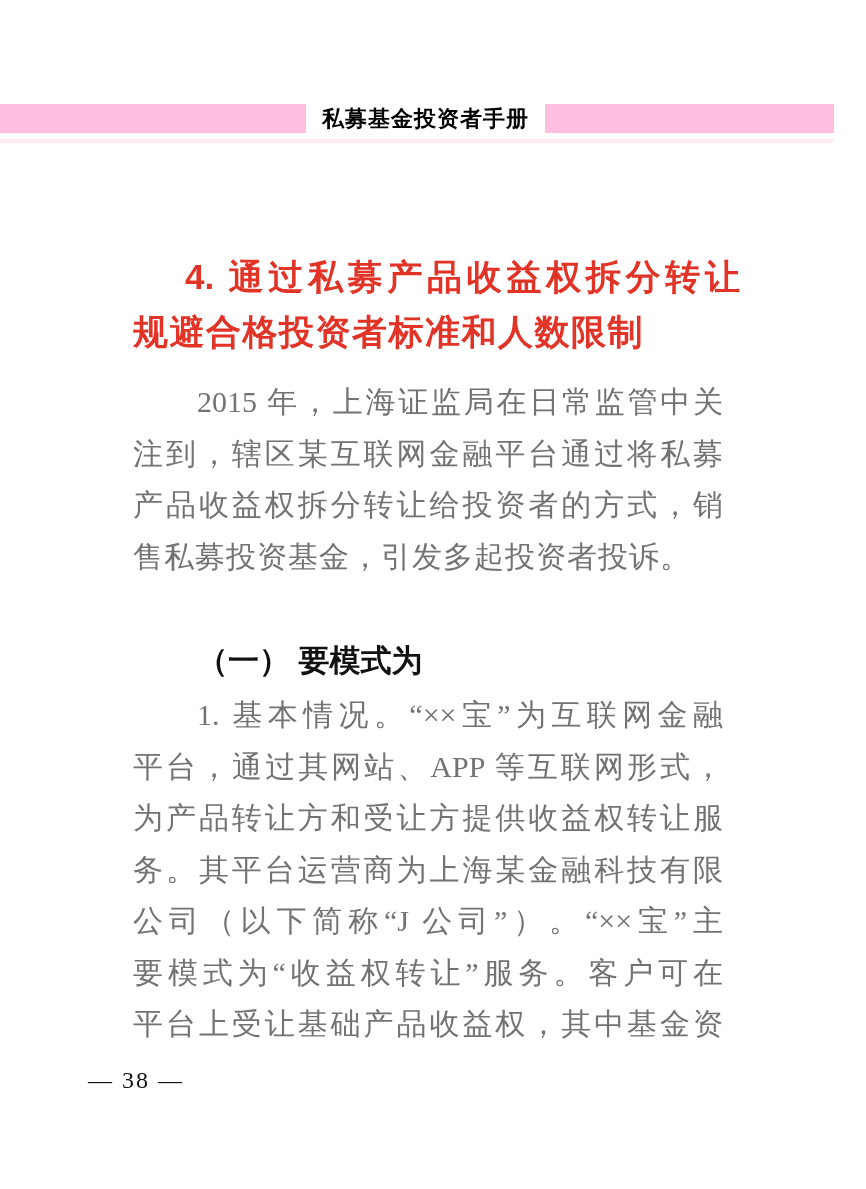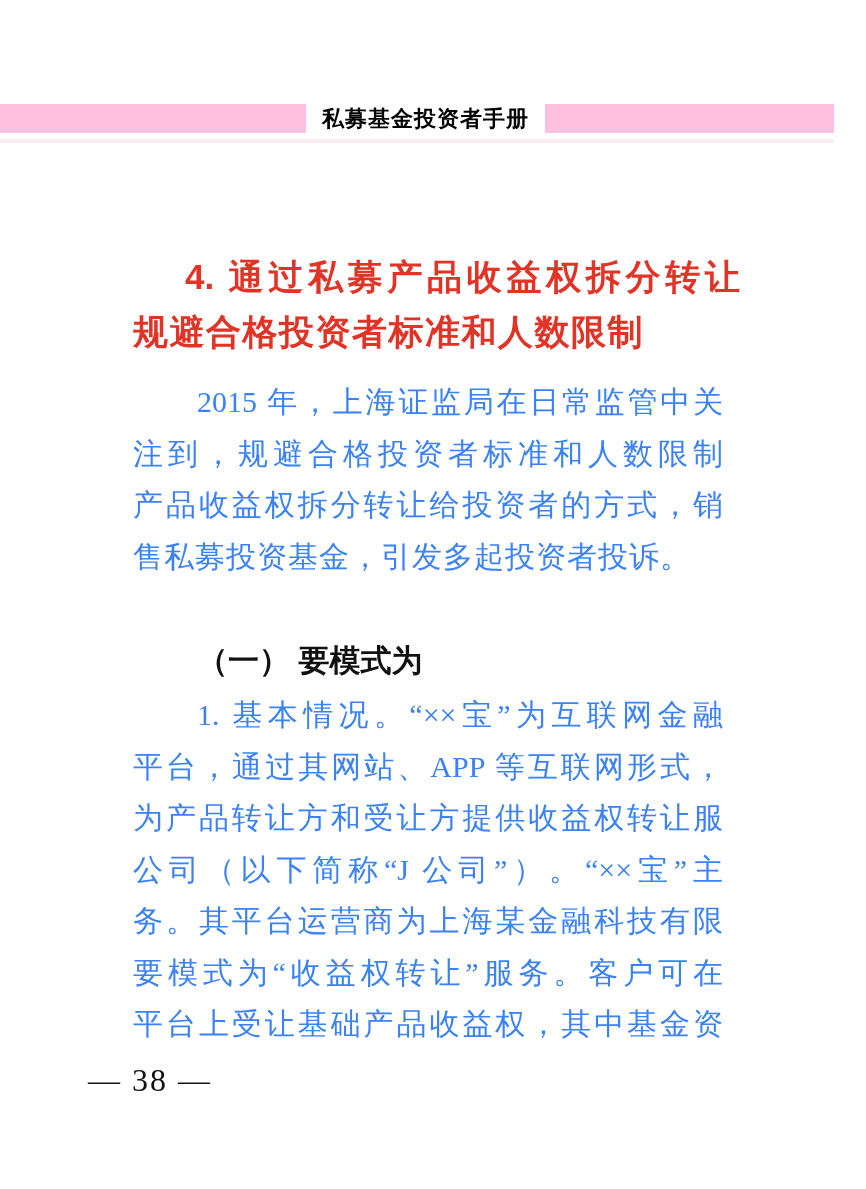--- a/index.html
+++ b/index.html
@@ -42,21 +42,21 @@
   .ct-line{height:55px;line-height:55px;white-space:nowrap;}
   .ct-line1{
     text-align:justify;text-align-last:justify;text-justify:inter-character;
     padding-left:52px;white-space:normal;margin-top:36px;
   }
   .ct-line2{letter-spacing:1.5px;}
 
   
   .para{
     position:absolute;left:133px;width:590px;
-    font-size:30px;color:#3b82f6;
+    font-size:30px;color:#737373;
   }
   .b-line{
     height:51.5px;line-height:51.5px;
     text-align:justify;text-align-last:justify;text-justify:inter-character;
   }
   .b-line.indent{text-indent:64px;}
   .b-line.para-end{text-align-last:left;letter-spacing:1px;}
 
   .para1{top:376px;}
   .para2{top:689px;}
@@ -64,52 +64,52 @@
   .section-heading{
     position:absolute;left:133px;top:635px;width:590px;height:51px;line-height:51px;
     font-family:"Liberation Sans","DejaVu Sans",sans-serif;
     font-weight:bold;font-size:31px;color:#111111;
     text-indent:64px;white-space:nowrap;
   }
 
   
   .page-number{
     position:absolute;left:88px;top:1062px;height:36px;line-height:36px;
-    font-size:32px;color:#111111;letter-spacing:2px;white-space:nowrap;
+    font-size:24px;color:#111111;letter-spacing:2px;white-space:nowrap;
   }
 </style>
 </head>
 <body>
 
 <div class="page">
 
   <div class="band-left"></div>
   <div class="band-right"></div>
   <div class="band-sub"></div>
   <div class="header-title">私募基金投资者手册</div>
 
   <div class="chapter-title">
     <div class="ct-line ct-line1">4. 通过私募产品收益权拆分转让</div>
     <div class="ct-line ct-line2">规避合格投资者标准和人数限制</div>
   </div>
 
   <div class="para para1">
     <div class="b-line indent">2015 年，上海证监局在日常监管中关</div>
-    <div class="b-line">注到，规避合格投资者标准和人数限制</div>
+    <div class="b-line">注到，辖区某互联网金融平台通过将私募</div>
     <div class="b-line">产品收益权拆分转让给投资者的方式，销</div>
     <div class="b-line para-end">售私募投资基金，引发多起投资者投诉。</div>
   </div>
 
   <div class="section-heading">（一） 要模式为</div>
 
   <div class="para para2">
     <div class="b-line indent">1. 基本情况。“××宝”为互联网金融</div>
     <div class="b-line">平台，通过其网站、APP 等互联网形式，</div>
     <div class="b-line">为产品转让方和受让方提供收益权转让服</div>
+    <div class="b-line">务。其平台运营商为上海某金融科技有限</div>
     <div class="b-line">公司（以下简称“J 公司”）。“××宝”主</div>
-    <div class="b-line">务。其平台运营商为上海某金融科技有限</div>
     <div class="b-line">要模式为“收益权转让”服务。客户可在</div>
     <div class="b-line">平台上受让基础产品收益权，其中基金资</div>
   </div>
 
   <div class="page-number">— 38 —</div>
 
 </div>
 
 </body></html>

